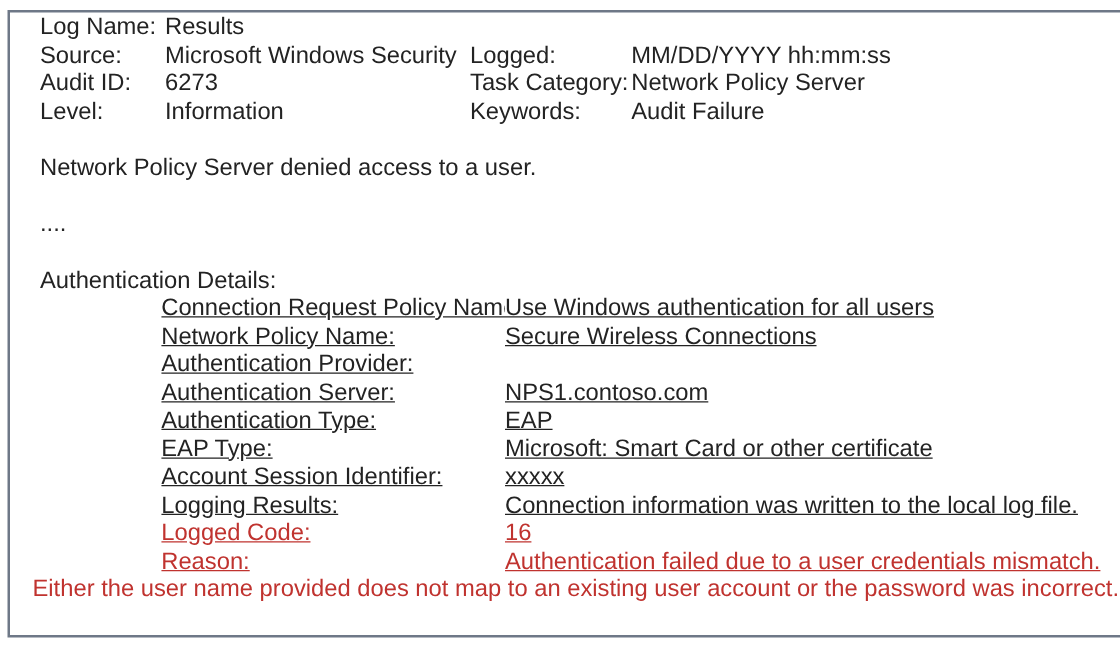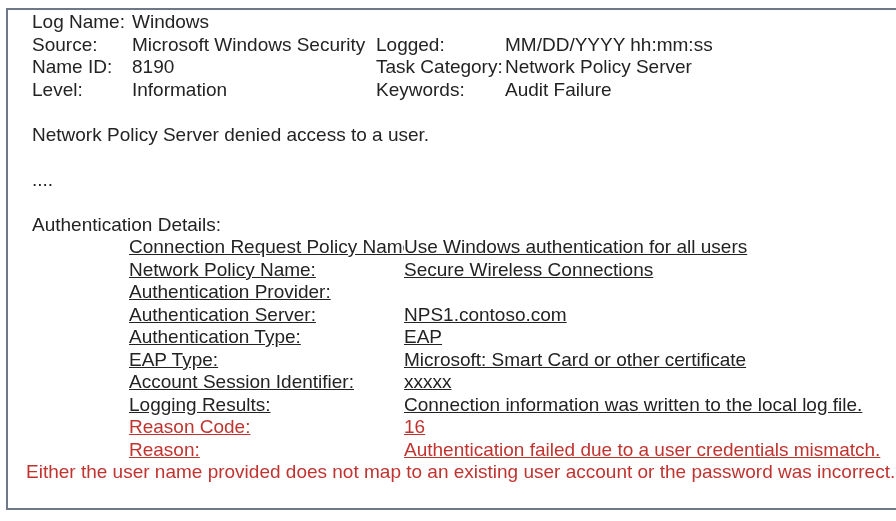--- a/index.html
+++ b/index.html
@@ -55,33 +55,33 @@
 </style>
 </head>
 <body>
 
 <div class="screen">
   <div class="frame">
 
     <div class="header-grid">
       <div class="hrow">
         <span>Log Name:</span>
-        <span>Windows</span>
+        <span>Results</span>
         <span></span>
         <span></span>
       </div>
       <div class="hrow">
         <span>Source:</span>
         <span>Microsoft Windows Security</span>
         <span>Logged:</span>
         <span>MM/DD/YYYY hh:mm:ss</span>
       </div>
       <div class="hrow">
-        <span>Name ID:</span>
-        <span>8190</span>
+        <span>Audit ID:</span>
+        <span>6273</span>
         <span>Task Category:</span>
         <span>Network Policy Server</span>
       </div>
       <div class="hrow">
         <span>Level:</span>
         <span>Information</span>
         <span>Keywords:</span>
         <span>Audit Failure</span>
       </div>
     </div>
@@ -116,21 +116,21 @@
       </div>
       <div class="drow">
         <span>Account Session Identifier:</span>
         <span>xxxxx</span>
       </div>
       <div class="drow">
         <span>Logging Results:</span>
         <span>Connection information was written to the local log file.</span>
       </div>
       <div class="drow red">
-        <span>Reason Code:</span>
+        <span>Logged Code:</span>
         <span>16</span>
       </div>
       <div class="drow red">
         <span>Reason:</span>
         <span>Authentication failed due to a user credentials mismatch.</span>
       </div>
     </div>
 
     <p class="footer-note">Either the user name provided does not map to an existing user account or the password was incorrect.</p>
 

